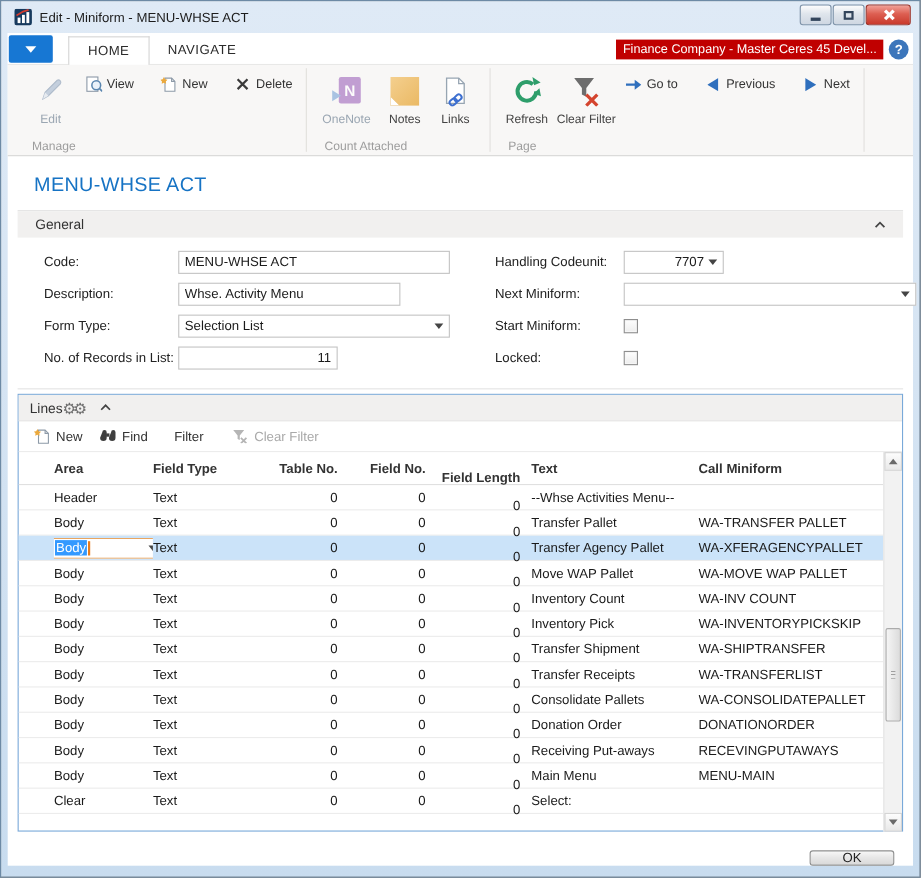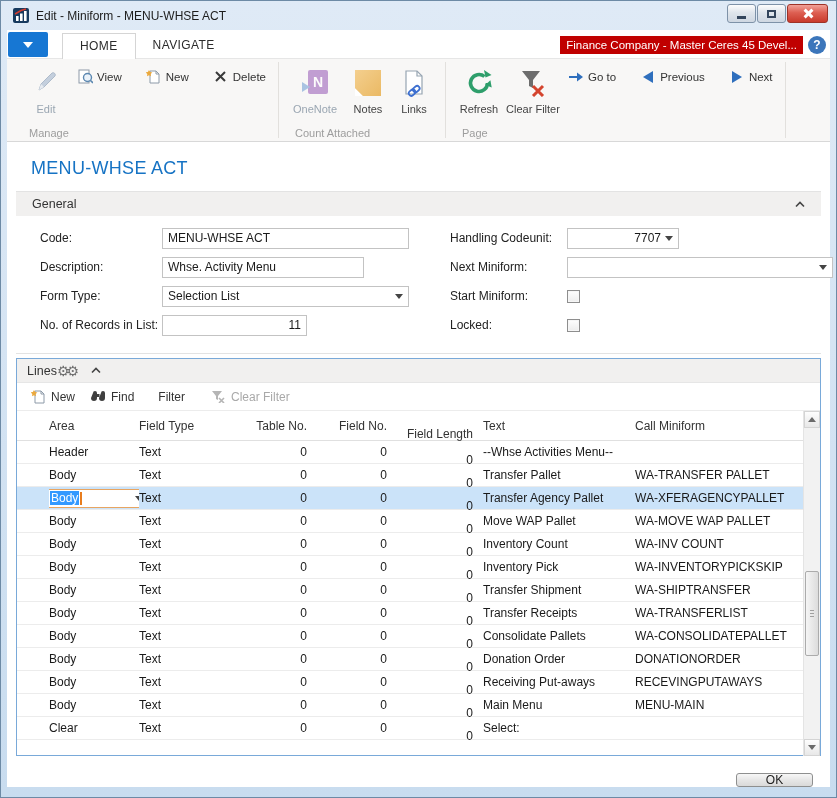--- a/index.html
+++ b/index.html
@@ -74,21 +74,21 @@
   .checkbox{ width:13px; height:13px; border:1px solid #8e8e8e; background:linear-gradient(#fefefe,#ededed); box-shadow:inset 0 0 0 1px #f6f6f6; }
   
   .lines-panel{ border:1px solid #79a9d9; margin-top:4px; height:398px; background:#fff; }
   .lines-bar{ height:24px; background:#f1f0ef; display:flex; align-items:center; padding:0 8px 0 10px; font-size:12.5px; color:#333; border-bottom:1px solid #e6e6e6; }
   .lines-toolbar{ height:27px; display:flex; align-items:center; gap:2px; padding-left:8px; font-size:12px; color:#333; }
   .tbtn{ display:flex; align-items:center; gap:5px; padding:3px 8px 3px 5px; }
   .tbtn.disabled{ color:#a9a9a9; }
   
   .grid-wrap{ position:relative; height:346px; border-top:1px solid #ececec; }
   .grid-scroll-pad{ margin-right:17px; }
-  .ghead{ display:flex; height:30px; align-items:center; font-size:12px; color:#333; padding-left:32px; border-bottom:1px solid #e0e0e0; }
+  .ghead{ display:flex; height:30px; align-items:center; font-size:12px; color:#333; padding-left:32px; border-bottom:1px solid #e0e0e0;font-weight:bold; }
   .grow{ display:flex; height:23px; align-items:center; font-size:12px; color:#1a1a1a; padding-left:32px; border-bottom:1px solid #ececec; }
   .grow.sel{ background:#cbe3f9; }
   .gc{ overflow:hidden; white-space:nowrap; }
   .c-area{ width:90px; } .c-ftype{ width:98px; }
   .c-tno{ width:70px; text-align:right; } .c-fno{ width:80px; text-align:right; } .c-flen{ width:86px; text-align:right;margin-top:16px; }
   .c-text{ width:162px; padding-left:10px; } .c-call{ flex:1; }
   .edit-cell{ display:inline-flex; align-items:center; width:101px; height:19px; margin-left:-3px; background:#fff;
     border:1px solid #e8a561; padding:0 3px; }
   .sel-txt{ background:#3399ff; color:#fff; padding:0 1px; }
   .caret-bar{ width:2px; height:13px; background:#e87d1e; margin-left:1px; }
@@ -308,21 +308,21 @@
               </div>
             </div>
             <div class="frow">
               <span class="flabel">No. of Records in List:</span>
               <input class="tinput" style="width: 145px; text-align: right;" value="11">
             </div>
           </div>
           <div>
             <div class="frow">
               <span class="flabel r">Handling Codeunit:</span>
-              <div class="combo" style="width:112px">
+              <div class="combo" style="width:91px">
                 <span class="cv right">7707</span>
                 <span class="dd-tri"></span>
               </div>
             </div>
             <div class="frow">
               <span class="flabel r">Next Miniform:</span>
               <div class="combo" style="width:266px">
                 <span class="cv"></span>
                 <span class="dd-tri"></span>
               </div>

